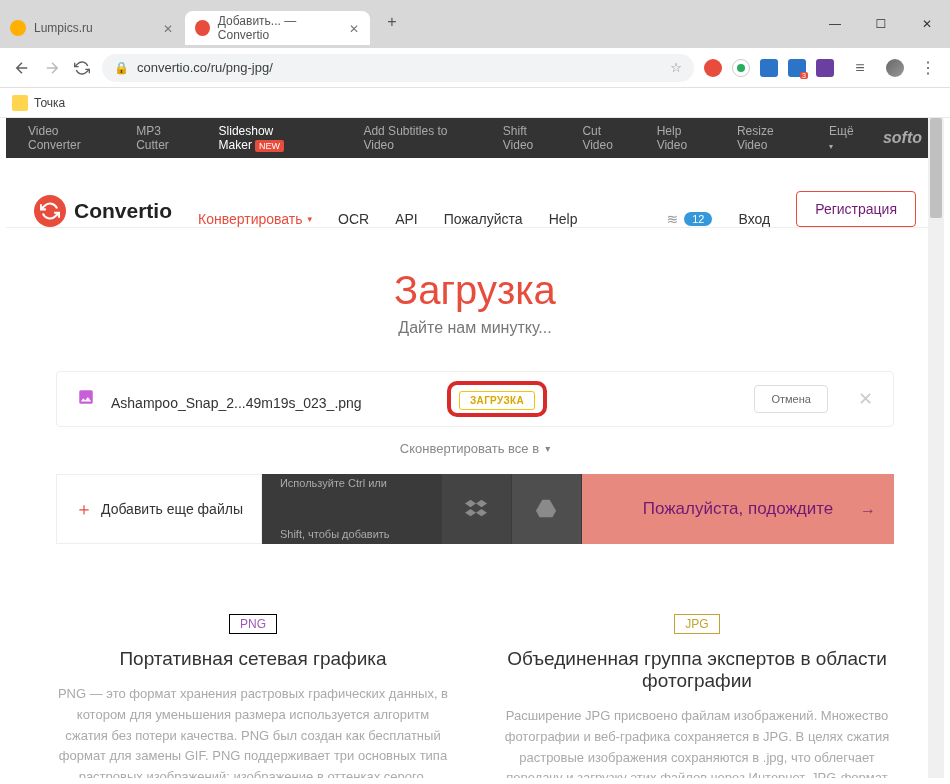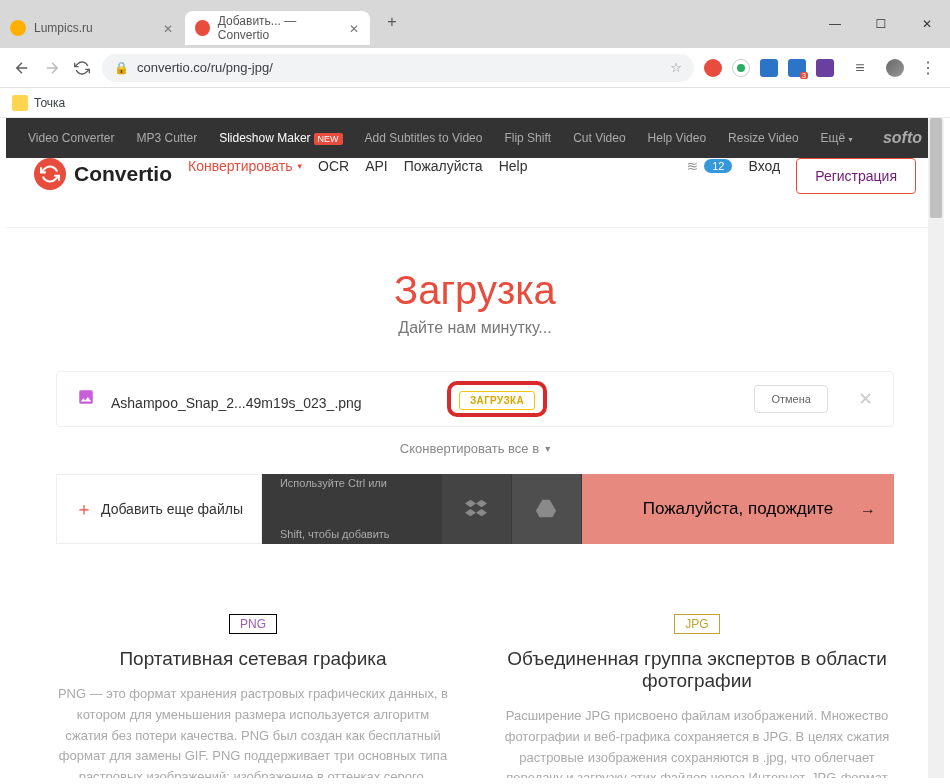--- a/index.html
+++ b/index.html
@@ -31,21 +31,21 @@
 
 .page { position: absolute; top: 118px; left: 6px; right: 6px; bottom: 6px; overflow-y: auto; background: #fff; }
 .scrollbar { position: absolute; right: 6px; top: 118px; width: 16px; bottom: 6px; background: #f0f0f0; }
 .scroll-thumb { position: absolute; right: 2px; top: 0; width: 12px; height: 100px; background: #c0c0c0; border-radius: 2px; }
 
 .softo-bar { background: #333; color: #aaa; height: 40px; display: flex; align-items: center; padding: 0 22px; font-size: 12px; gap: 22px; }
 .softo-item.highlight { color: #fff; }
 .softo-new { background: #e84c3d; color: #fff; font-size: 9px; padding: 1px 4px; border-radius: 2px; margin-left: 3px; }
 .softo-brand { margin-left: auto; color: #aaa; font-size: 16px; font-weight: 600; font-style: italic; }
 
-.convertio-nav { height: 70px; border-bottom: 1px solid #eee; display: flex; align-items: flex-start; padding: 0 28px; gap: 16px; font-size: 14px; color: #333; background: #fff; }
+.convertio-nav { height: 70px; border-bottom: 1px solid #eee; display: flex; align-items: flex-end; padding: 0 28px; gap: 26px; font-size: 14px; color: #333; background: #fff; }
 .logo { display: flex; align-items: center; gap: 8px; font-weight: 700; font-size: 21px; color: #222; }
 .logo-circ { width: 32px; height: 32px; background: #e84c3d; border-radius: 50%; display: flex; align-items: center; justify-content: center; }
 .logo-circ svg { width: 20px; height: 20px; }
 .convert-dd { color: #e84c3d; display: flex; align-items: center; gap: 5px; }
 .nav-spacer { flex: 1; }
 .credits { display: flex; align-items: center; gap: 6px; }
 .credits-badge { background: #3498db; color: #fff; font-size: 11px; padding: 1px 8px; border-radius: 9px; }
 .register-btn { border: 1px solid #e84c3d; color: #701a75; padding: 9px 18px; border-radius: 4px; font-size: 14px; }
 
 .hero { text-align: center; padding: 40px 0 20px; }
@@ -64,21 +64,21 @@
 
 .convert-all-row { text-align: center; font-size: 13px; color: #888; margin: 10px 0 18px; display: flex; align-items: center; justify-content: center; gap: 6px; }
 .convert-all-chev { font-size: 10px; }
 
 .action-row { display: flex; margin: 0 50px; height: 70px; }
 .add-more { background: #fff; border: 1px solid #eee; display: flex; align-items: center; gap: 8px; padding: 0 18px; font-size: 14px; color: #333; }
 .add-plus { color: #e84c3d; font-size: 18px; font-weight: 300; }
 .add-hint { background: #3a3a3a; color: #aaa; font-size: 11px; padding: 0 18px; display: flex; flex-direction: column; justify-content: center; line-height: 1.4; flex: 0 0 180px; gap: 36px; }
 .cloud-cell { background: #4e4e4e; width: 70px; display: flex; align-items: center; justify-content: center; color: #8a8a8a; border-right: 1px solid #3a3a3a; }
 .cloud-cell.dk { background: #444; }
-.wait-btn { flex: 1; background: #e8897f; color: #000000; display: flex; align-items: center; justify-content: center; font-size: 17px; gap: 28px; position: relative; }
+.wait-btn { flex: 1; background: #e8897f; color: #701a75; display: flex; align-items: center; justify-content: center; font-size: 17px; gap: 28px; position: relative; }
 .wait-arrow { position: absolute; right: 18px; font-size: 16px; opacity: 0.8; }
 
 .info-cols { display: flex; margin: 70px 50px 0; gap: 50px; text-align: center; }
 .info-col { flex: 1; }
 .fmt-badge { display: inline-block; border: 1px solid #000000; color: #9b59b6; padding: 2px 10px; font-size: 12px; margin-bottom: 14px; }
 .fmt-badge.jpg { border-color: #c5a332; color: #c5a332; }
 .info-title { font-size: 19px; color: #333; margin-bottom: 14px; font-weight: 400; }
 .info-text { font-size: 13px; color: #aaa; line-height: 1.6; }
 </style>
 </head>
@@ -150,21 +150,21 @@
 
 <div class="page">
 
   <div class="softo-bar">
     <span class="softo-item">Video Converter</span>
     <span class="softo-item">MP3 Cutter</span>
     <span class="softo-item highlight">
       <span>Slideshow Maker</span><span class="softo-new">NEW</span>
     </span>
     <span class="softo-item">Add Subtitles to Video</span>
-    <span class="softo-item">Flip Shift</span>
+    <span class="softo-item">Shift Video</span>
     <span class="softo-item">Cut Video</span>
     <span class="softo-item">Help Video</span>
     <span class="softo-item">Resize Video</span>
     <span class="softo-item"><span>Ещё</span> <span style="font-size:8px;">▾</span></span>
     <span class="softo-brand">softo</span>
   </div>
 
   <div class="convertio-nav">
     <div class="logo">
       <span class="logo-circ">

